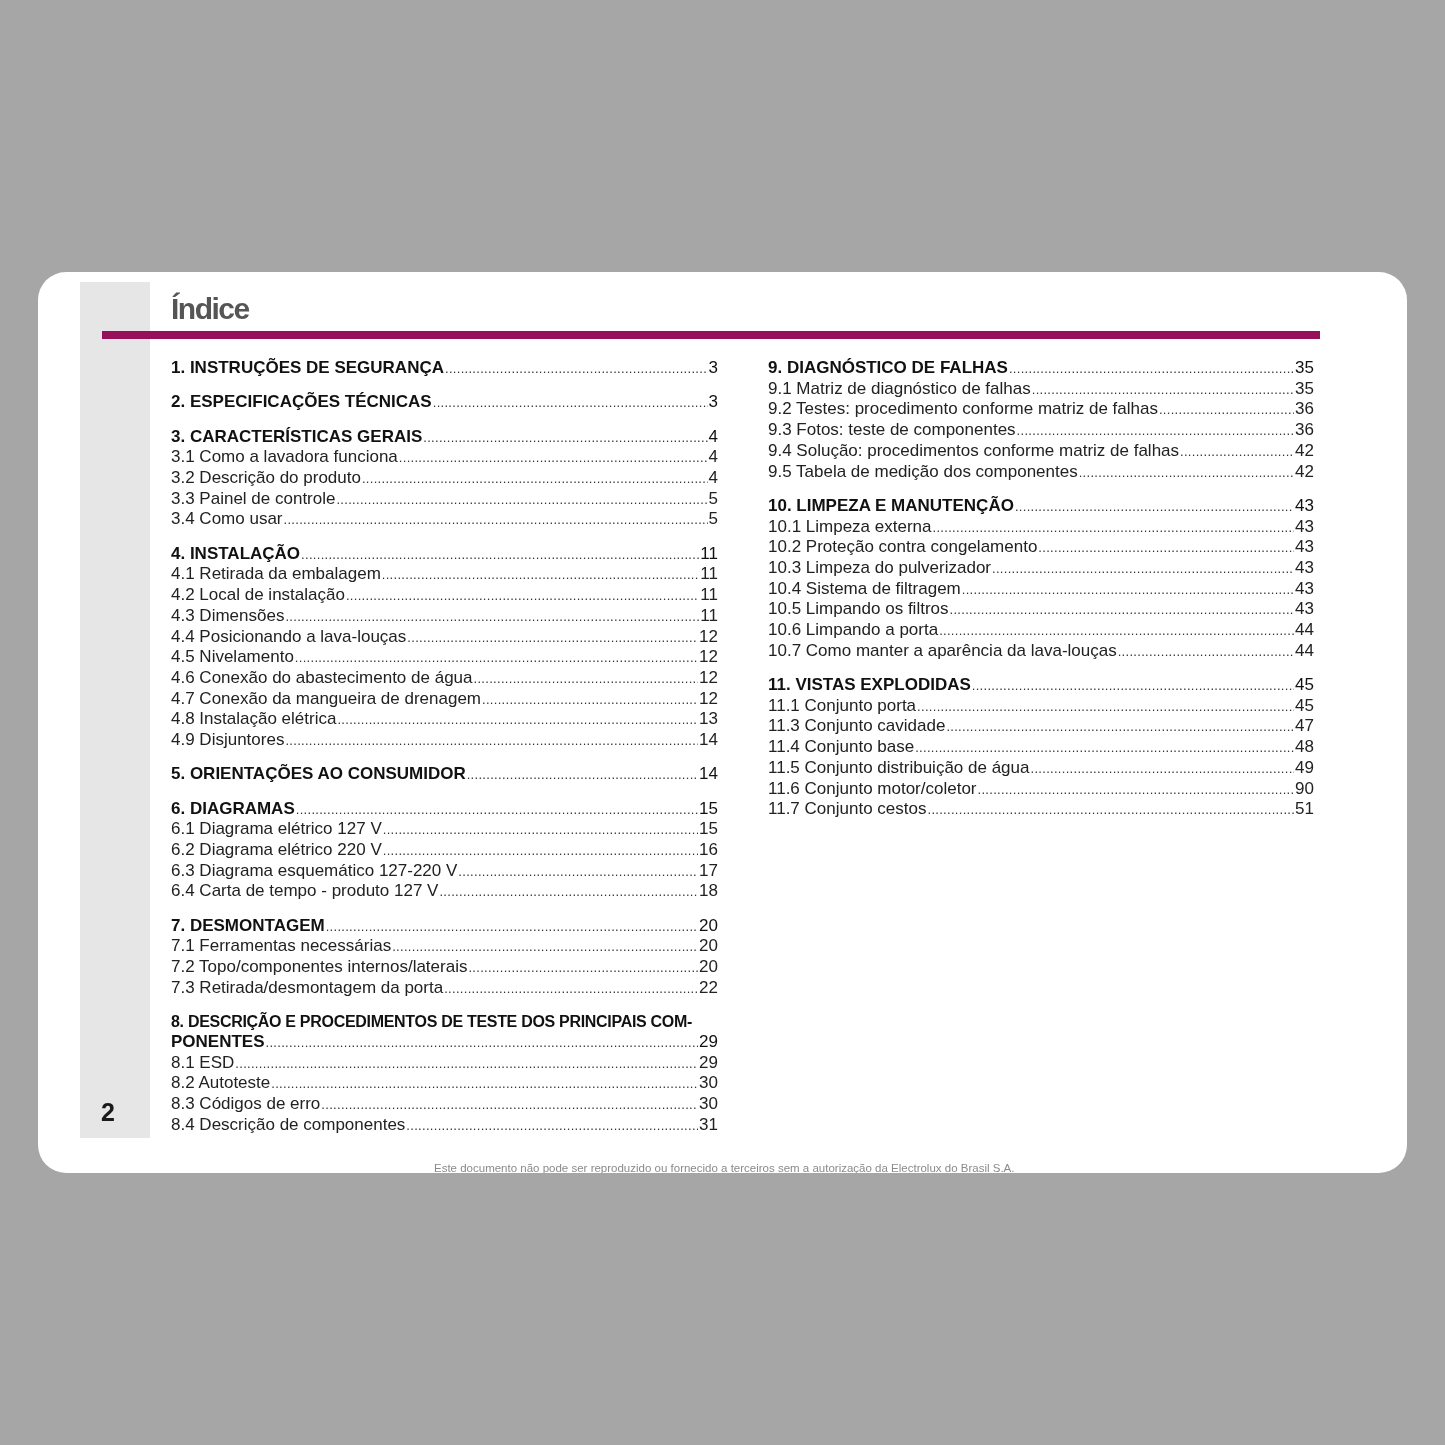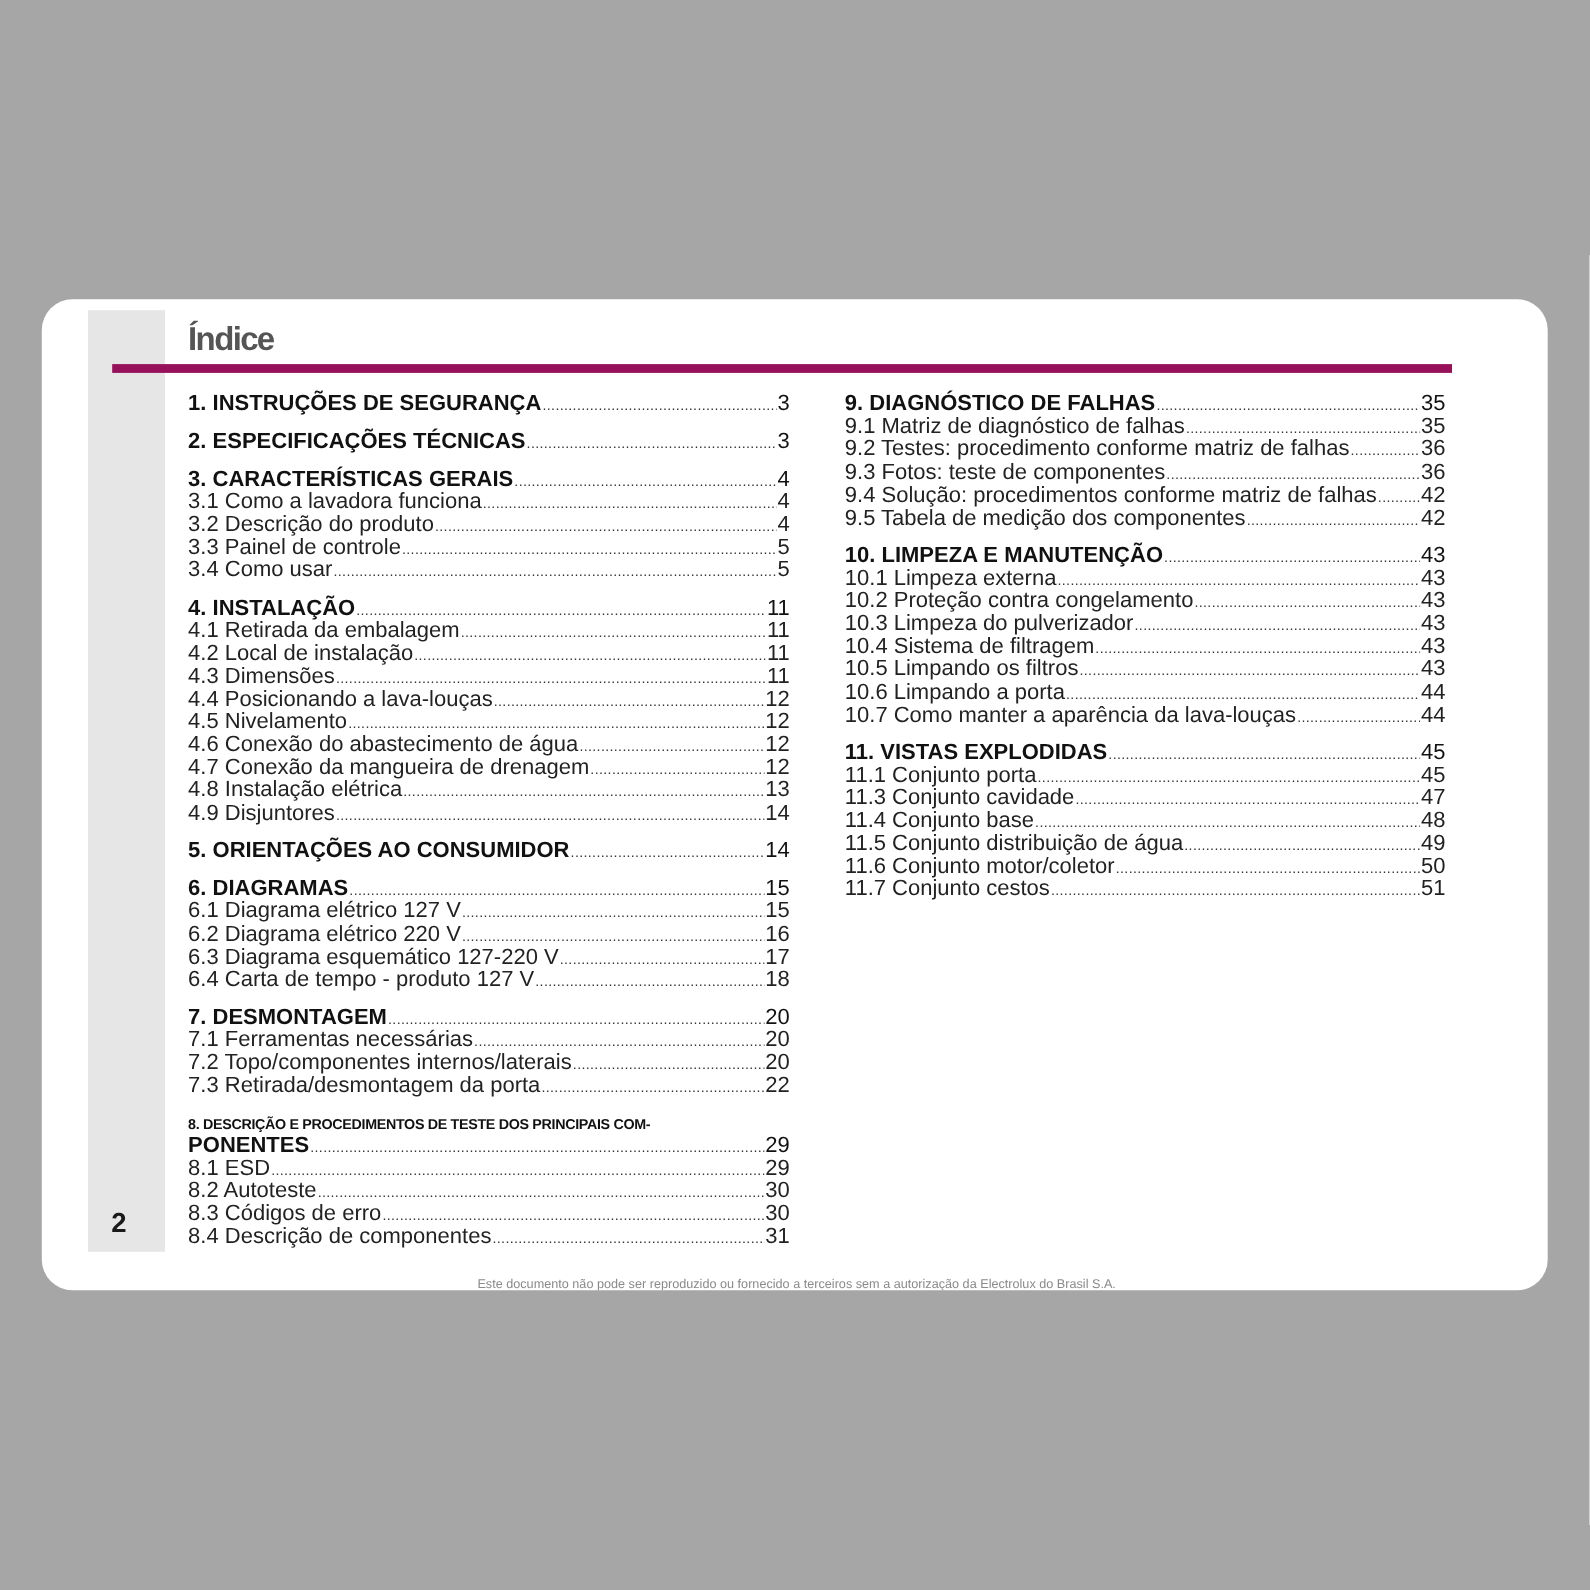--- a/index.html
+++ b/index.html
@@ -23,34 +23,34 @@
     letter-spacing:-1.5px; font-weight:bold;
   }
   .rule {
     position:absolute; left:64px; top:59px; width:1218px; height:8px; background:#96105a;
   }
   .col { position:absolute; top:86px; }
   .col.left { left:133px; width:547px; }
   .col.right { left:730px; width:546px; }
   .section { margin-bottom:13.6px; }
   .entry {
-    display:flex; align-items:baseline; font-size:20px; line-height:19.7px; white-space:nowrap;
+    display:flex; align-items:baseline; font-size:17px; line-height:19.7px; white-space:nowrap;
     color:#222;
   }
   .entry.head { font-weight:bold; color:#111; }
   .entry .label { flex:0 0 auto; }
   .entry .dots {
     flex:1 1 auto; overflow:hidden; margin:0 1px; color:#333;
     font-weight:normal; letter-spacing:0.3px; font-size:13px;
   }
   .entry .dots::before {
     content:"................................................................................................................................................................................................................";
   }
   .entry .page { flex:0 0 auto; text-align:right; font-weight:normal; }
-  .entry.head-wrap { font-weight:bold; color:#111; font-size:13px; line-height:19.7px; letter-spacing:-0.3px; }
+  .entry.head-wrap { font-weight:bold; color:#111; font-size:16px; line-height:19.7px; letter-spacing:-0.3px; }
   .footer-text {
     position:absolute; left:396px; top:890px; font-size:11.5px; color:#8a8a8a; white-space:nowrap;
   }
 </style>
 </head>
 <body>
 
 <div class="card">
   <div class="side-strip"></div>
   <div class="page-number">2</div>
@@ -333,21 +333,21 @@
           <span class="page">48</span>
         </div>
         <div class="entry ">
           <span class="label">11.5 Conjunto distribuição de água</span>
           <span class="dots"></span>
           <span class="page">49</span>
         </div>
         <div class="entry ">
           <span class="label">11.6 Conjunto motor/coletor</span>
           <span class="dots"></span>
-          <span class="page">50</span>
+          <span class="page">90</span>
         </div>
         <div class="entry ">
           <span class="label">11.7 Conjunto cestos</span>
           <span class="dots"></span>
           <span class="page">51</span>
         </div>
       </div>
     </div>
 
   <div class="footer-text">Este documento não pode ser reproduzido ou fornecido a terceiros sem a autorização da Electrolux do Brasil S.A.</div>

